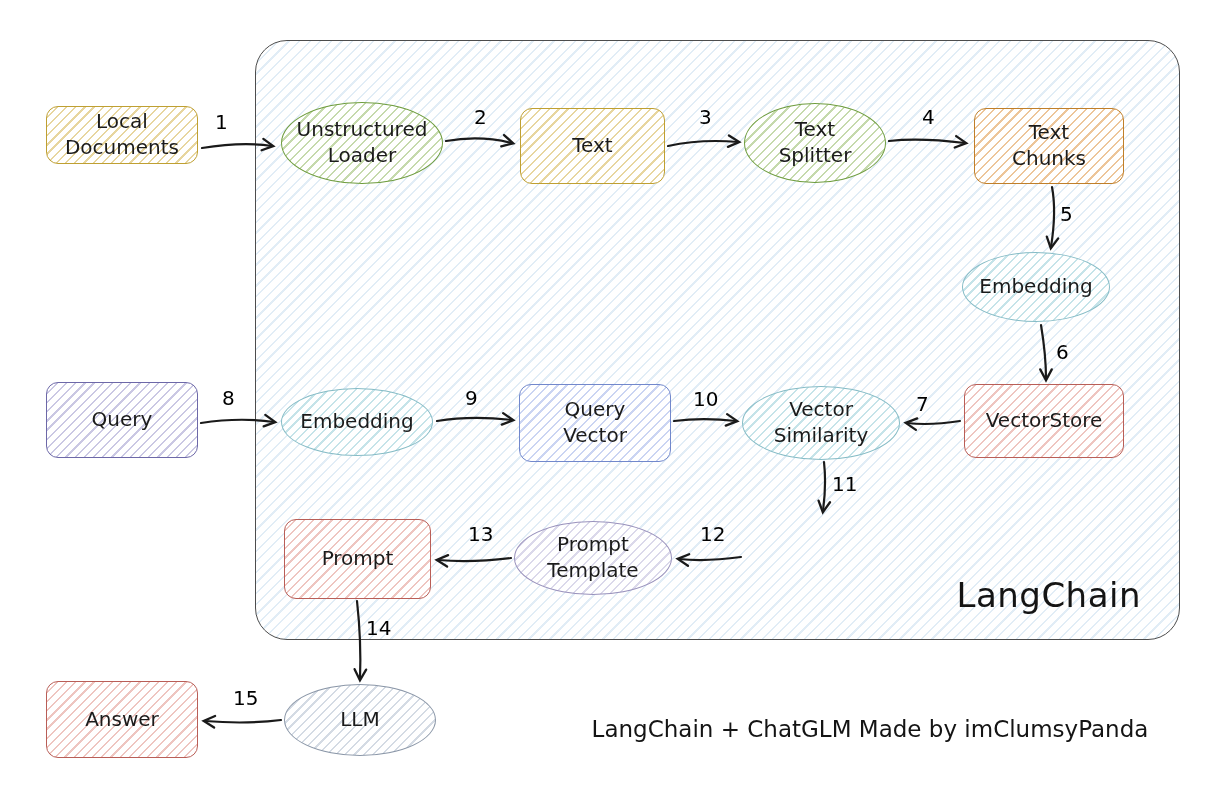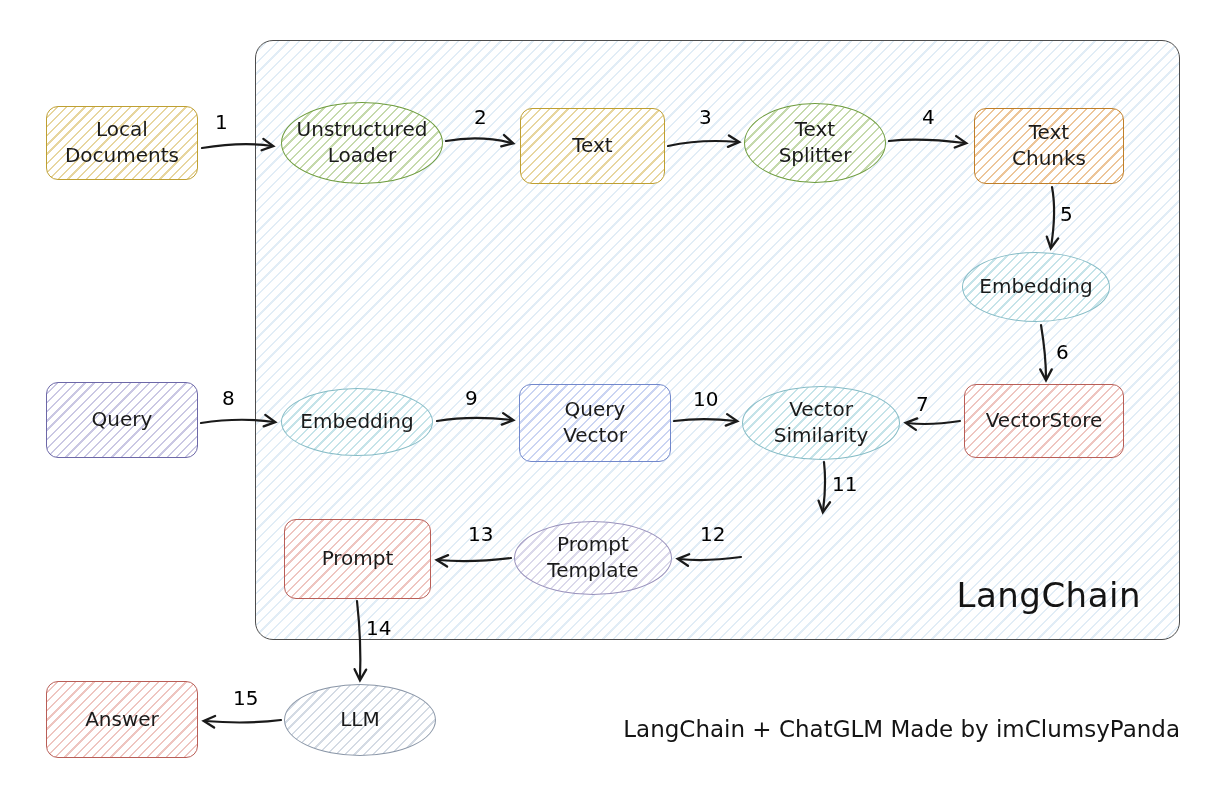--- a/index.html
+++ b/index.html
@@ -11,21 +11,21 @@
     font-family: "DejaVu Sans", "Liberation Sans", sans-serif;
     color: #1b1b1b;
     overflow: hidden;
   }
   
   .container-box {
     position: absolute;
     left: 255px; top: 40px;
     width: 925px; height: 600px;
     border: 1.6px solid #4d4d4d;
-    border-radius: 18px;
+    border-radius: 32px;
     background-color: #ffffff;
     background-image: repeating-linear-gradient(135deg, rgba(165,200,228,0.33) 0 1.6px, transparent 1.6px 7.5px);
     box-sizing: border-box;
   }
   .container-label {
     position: absolute;
     right: 38px; bottom: 24px;
     font-size: 34px;
     color: #141414;
     letter-spacing: 0.5px;
@@ -69,21 +69,21 @@
   .edge-label {
     position: absolute;
     font-size: 20px;
     color: #000000;
     z-index: 4;
   }
   .caption {
     position: absolute;
     left: 560px; top: 716px;
     width: 620px;
-    text-align: right;
+    text-align: center;
     font-size: 23px;
     color: #141414;
     z-index: 4;
   }
 </style>
 </head>
 <body>
 
 <div class="canvas">
 
@@ -109,21 +109,21 @@
       <path d="M437,421 C461,417 487,417 512,420" marker-end="url(#ah)"></path>
       <path d="M674,421 C697,418 719,419 736,421" marker-end="url(#ah)"></path>
       <path d="M824,462 C826,480 825,496 823,511" marker-end="url(#ah)"></path>
       <path d="M741,557 C719,560 698,561 679,559" marker-end="url(#ah)"></path>
       <path d="M511,558 C487,561 461,562 438,560" marker-end="url(#ah)"></path>
       <path d="M357,601 C360,628 361,653 360,679" marker-end="url(#ah)"></path>
       <path d="M281,720 C257,723 229,723 205,721" marker-end="url(#ah)"></path>
     </g>
   </svg>
 
-  <div class="node rect c-yellow" style="left:46px;top:106px;width:152px;height:74px">
+  <div class="node rect c-yellow" style="left:46px;top:106px;width:152px;height:58px">
     <span class="node-label">Local
 Documents</span>
   </div>
   <div class="node ellipse c-green" style="left:281px;top:102px;width:162px;height:82px">
     <span class="node-label">Unstructured
 Loader</span>
   </div>
   <div class="node rect c-yellow" style="left:520px;top:108px;width:145px;height:76px">
     <span class="node-label">Text</span>
   </div>

